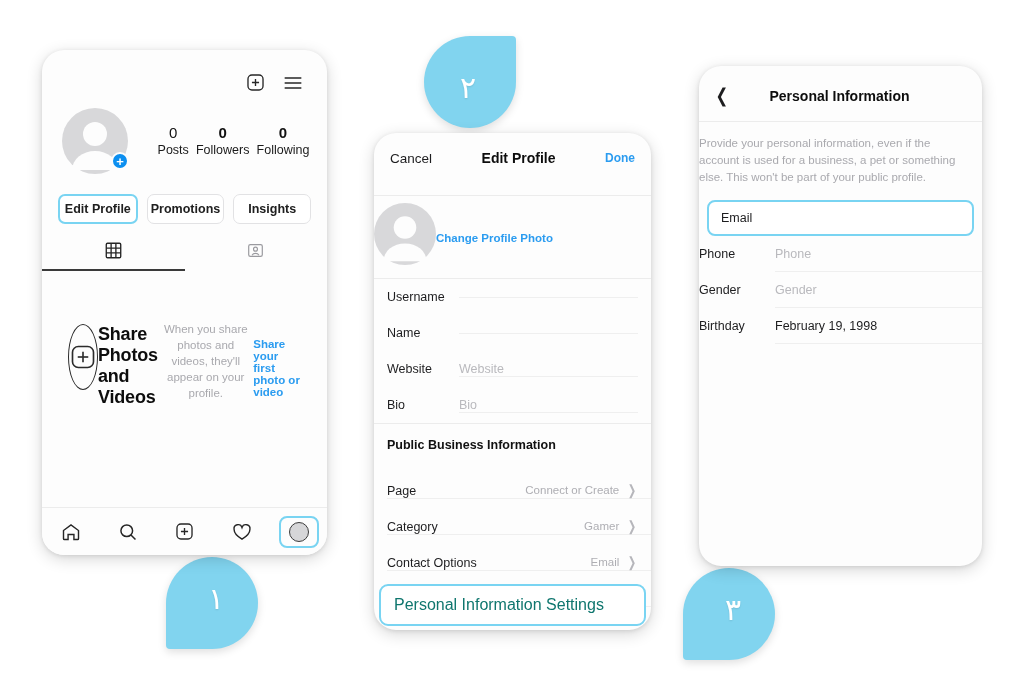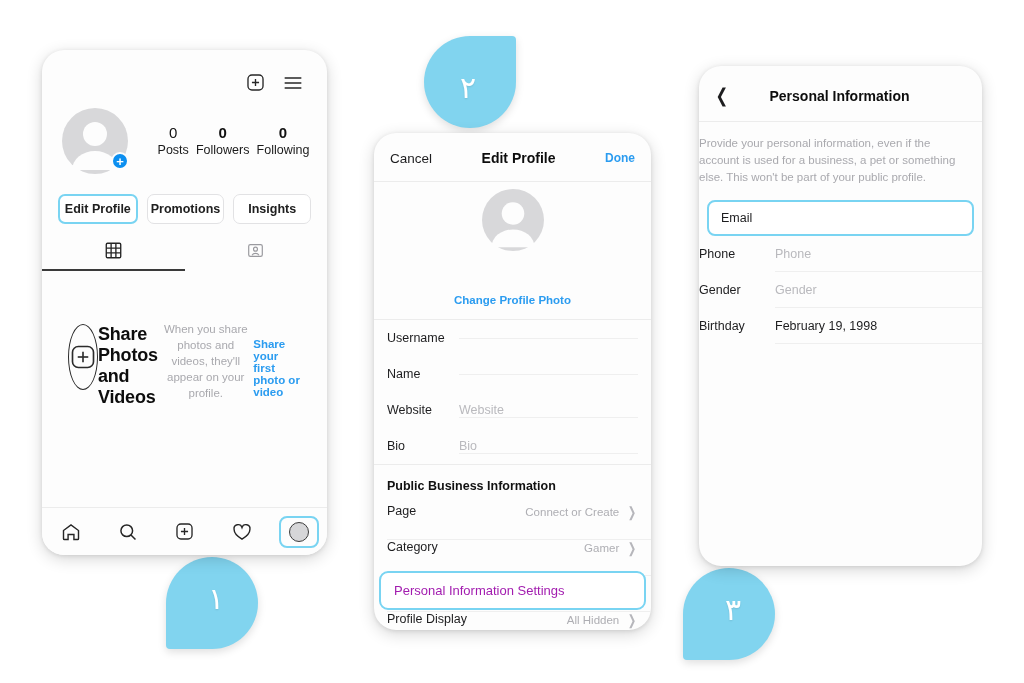--- a/index.html
+++ b/index.html
@@ -108,51 +108,51 @@
   #p1-nav .navitem { display:flex; align-items:center; justify-content:center; width: 40px; height: 32px; }
   #p1-nav .navitem.sel { border: 2.5px solid #79d4f2; border-radius: 8px; }
   .avatar-sm {
     width: 20px; height: 20px; border-radius: 50%;
     border: 1.6px solid #3c3c3c; background: #d6d6d8;
   }
 
   
   #p2-nav {
     display: flex; align-items: center; justify-content: space-between;
-    padding: 17px 16px 15px 16px; border-bottom: 1px solid #ececec; text-align: right;
+    padding: 17px 16px 29px 16px; border-bottom: 1px solid #ececec; text-align: right;
   }
   #p2-nav .cancel { font-size: 13.5px; color: #1d1d1f; }
   #p2-nav .title  { font-size: 14px; font-weight: 700; color: #0d0d0d; }
   #p2-nav .done   { font-size: 12px; color: #2b9cf0; font-weight: 700; }
 
-  #p2-photo { padding: 7px 0 13px 0; display: flex; flex-direction: column; align-items: center;
-              border-bottom: 1px solid #ececec; gap: 36px; }
+  #p2-photo { padding: 7px 0 13px 0; display: flex; flex-direction: row; align-items: center;
+              border-bottom: 1px solid #ececec; }
   #p2-photo .link { font-size: 11.5px; color: #2b9cf0; font-weight: 700; margin-top: 7px; }
 
   .p2row {
     display: flex; align-items: center; height: 36px;
     margin-left: 13px; font-size: 12.5px; color: #1d1d1f;
   }
   .p2row .lab { width: 72px; flex: none; }
   .p2row .fld { flex: 1; padding-right: 13px; }
   .p2row .fld-underline { border-bottom: 1px solid #efefef; height: 100%; display: flex; align-items: center; }
 
   #p2-section {
     font-size: 12.5px; font-weight: 700; color: #111; padding: 14px 13px 11px 13px;
     border-top: 1px solid #ececec;
   }
   .p2brow {
-    display: flex; align-items: flex-start; justify-content: space-between;
+    display: flex; align-items: flex-end; justify-content: space-between;
     height: 36px; margin-left: 13px; padding-right: 13px;
     font-size: 12.5px; color: #1d1d1f; border-bottom: 1px solid #efefef;
   }
   .p2brow .val { font-size: 11.5px; color: #aeaeb3; display: flex; align-items: center; }
   #p2-pis {
-    position: absolute; left: 5px; right: 5px; bottom: 20px;
-    font-size: 13px; color: #a21caf; background: #fff;
+    position: absolute; left: 5px; right: 5px; bottom: 4px;
+    font-size: 16px; color: #0f766e; background: #fff;
     padding: 10px 13px; border: 2.5px solid #79d4f2; border-radius: 9px;
   }
 
   
   #p3-nav {
     display: flex; align-items: center; padding: 20px 16px 16px 14px;
     border-bottom: 1px solid #ececec;
   }
   #p3-nav .back { font-size: 19px; color: #1d1d1f; line-height: 1; width: 26px;
                   display:inline-block; transform: scaleX(.8); }

